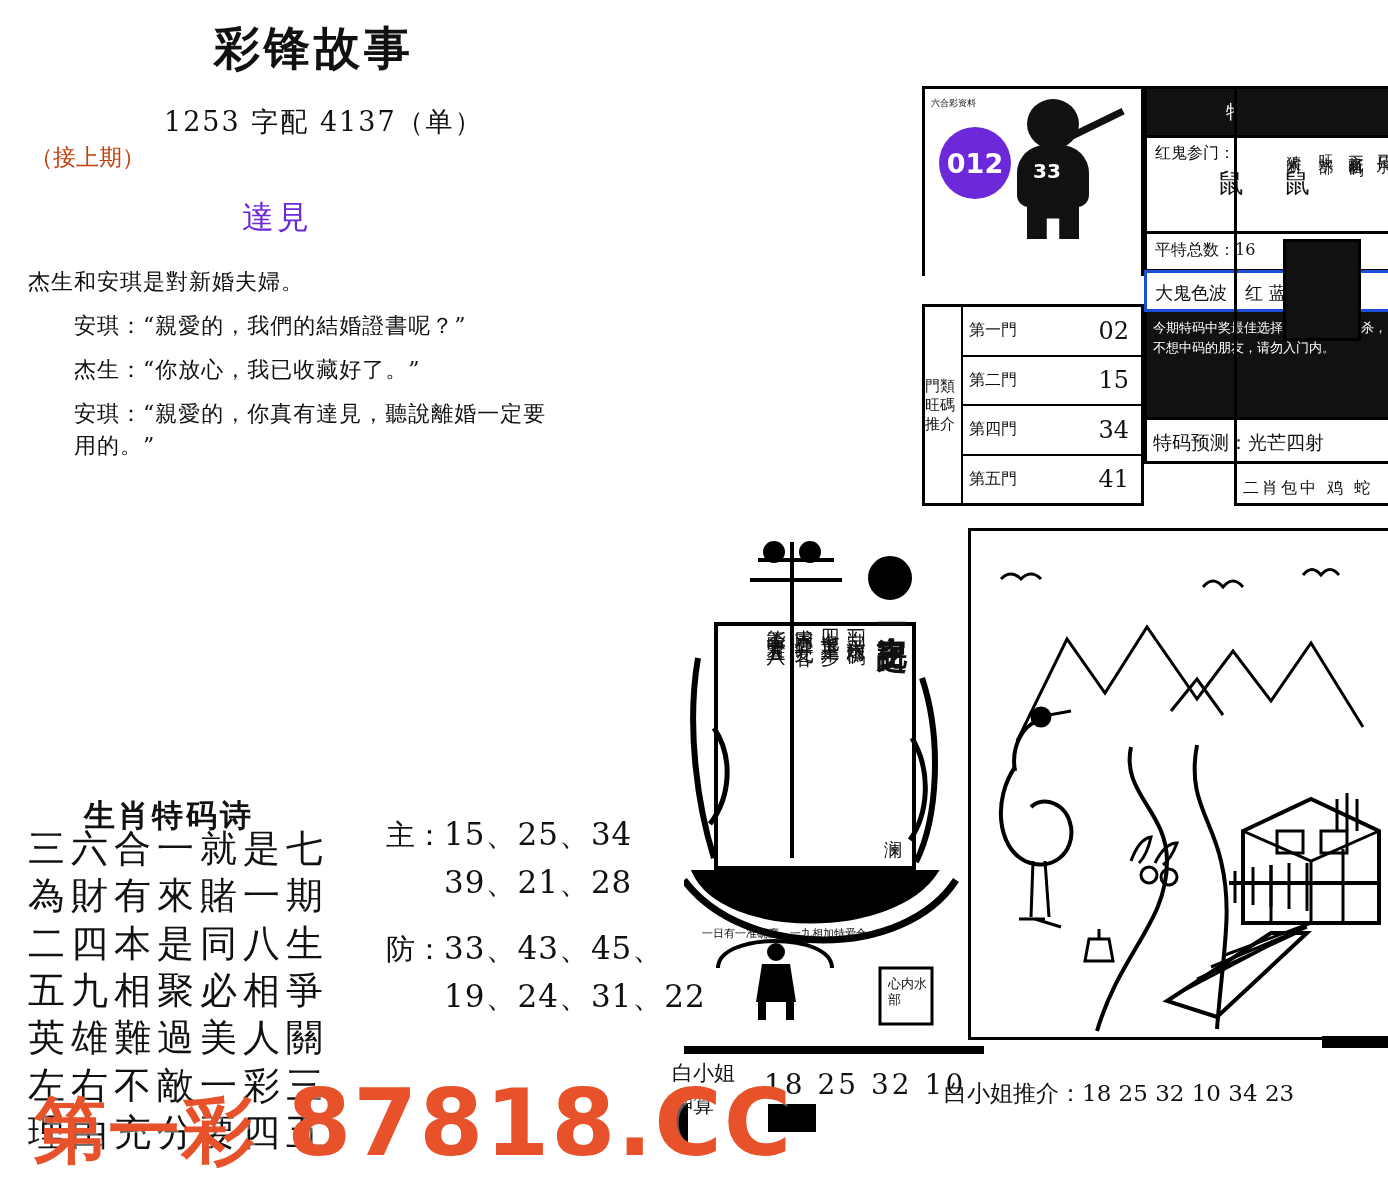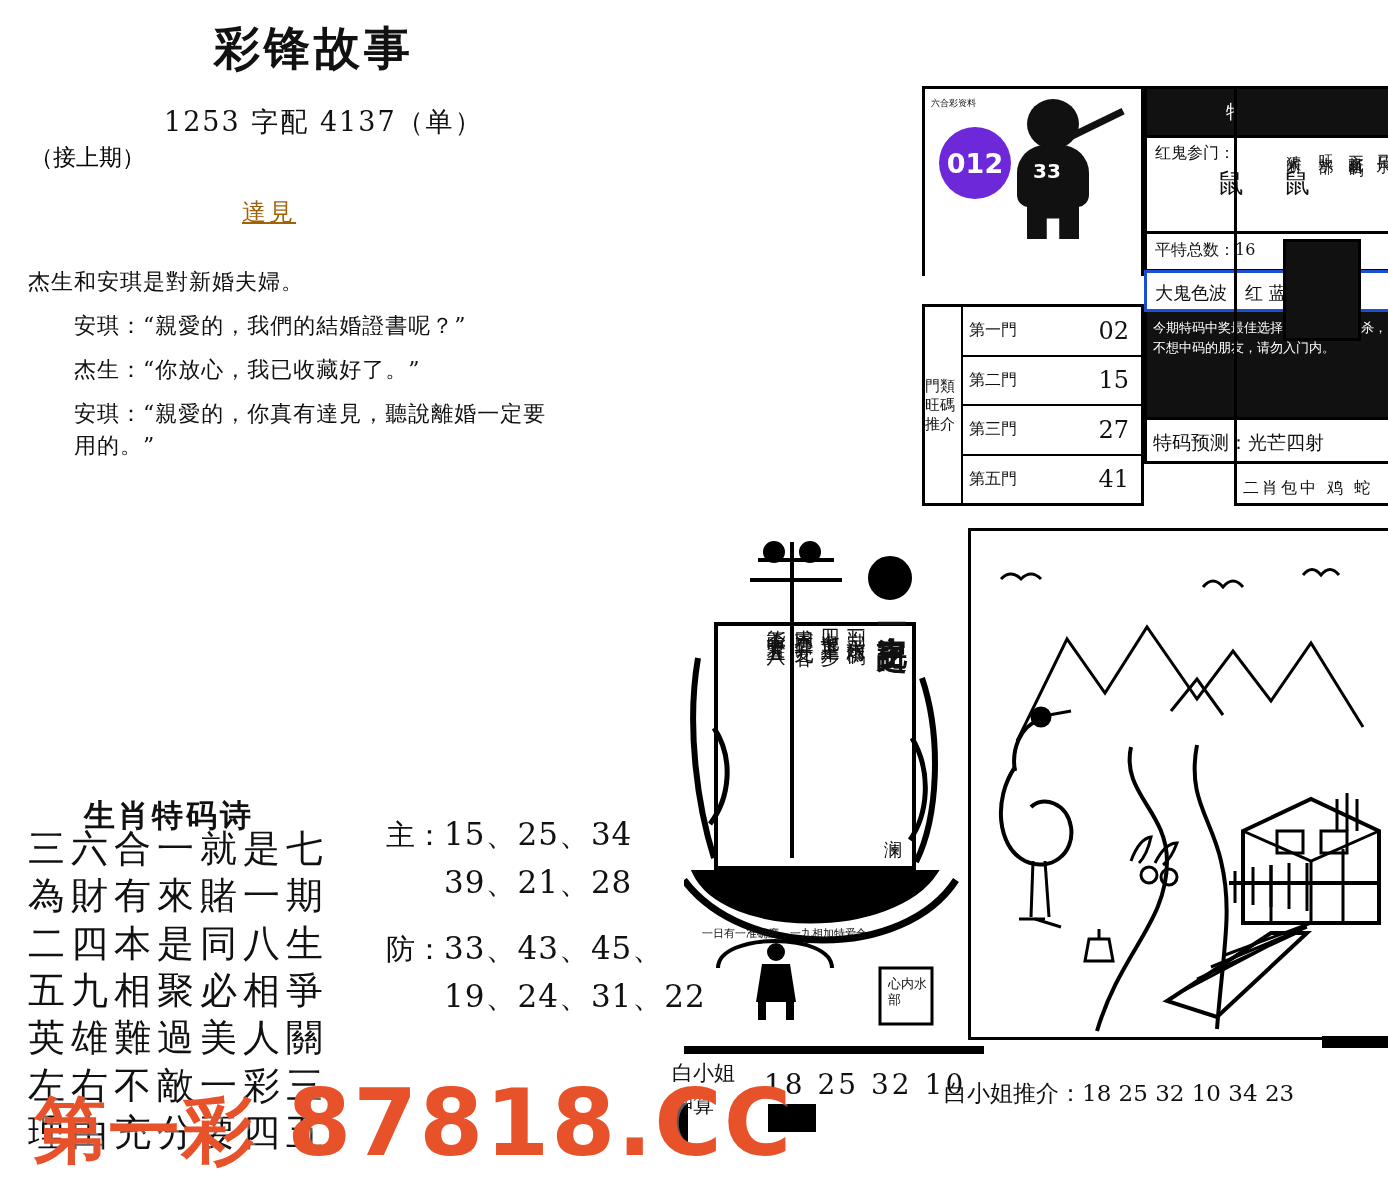--- a/index.html
+++ b/index.html
@@ -33,29 +33,28 @@
     left: 140px; top: 104px;
     font-family: "DejaVu Serif", serif;
     font-size: 27px;
     letter-spacing: 2px;
     color: #111;
   }
   #story-note {
     left: 6px; top: 142px;
     font-family: Liberation Sans, sans-serif;
     font-size: 23px;
-    color: #000000;
+    color: #c2410c;
   }
   #story-heading {
     left: 218px; top: 196px;
     font-family: "DejaVu Serif", serif;
-    font-size: 24px;
+    font-size: 32px;
     letter-spacing: 3px;
-    color: #a16207;
-    text-decoration: underline;
+    color: #6d28d9;
   }
   .story-line {
     font-family: "DejaVu Serif", serif;
     font-size: 22px;
     color: #111;
     line-height: 1.45;
     letter-spacing: 1px;
   }
   #story-body { left: 4px; top: 266px; width: 520px; }
   #story-body p { margin: 0 0 12px 0; }
@@ -364,22 +363,22 @@
       <div class="door-rows">
         <div class="door-row">
           <span>第一門</span>
           <span class="dnum">02</span>
         </div>
         <div class="door-row">
           <span>第二門</span>
           <span class="dnum">15</span>
         </div>
         <div class="door-row">
-          <span>第三門</span>
-          <span class="dnum">27</span>
+          <span>第四門</span>
+          <span class="dnum">34</span>
         </div>
         <div class="door-row">
           <span>第五門</span>
           <span class="dnum">41</span>
         </div>
       </div>
     </div>
 
     <div class="blk" id="color-box">大鬼色波：红 蓝</div>
     <div class="blk" id="black-box">今期特码中奖最佳选择，看准之后再杀，不想中码的朋友，请勿入门内。</div>

